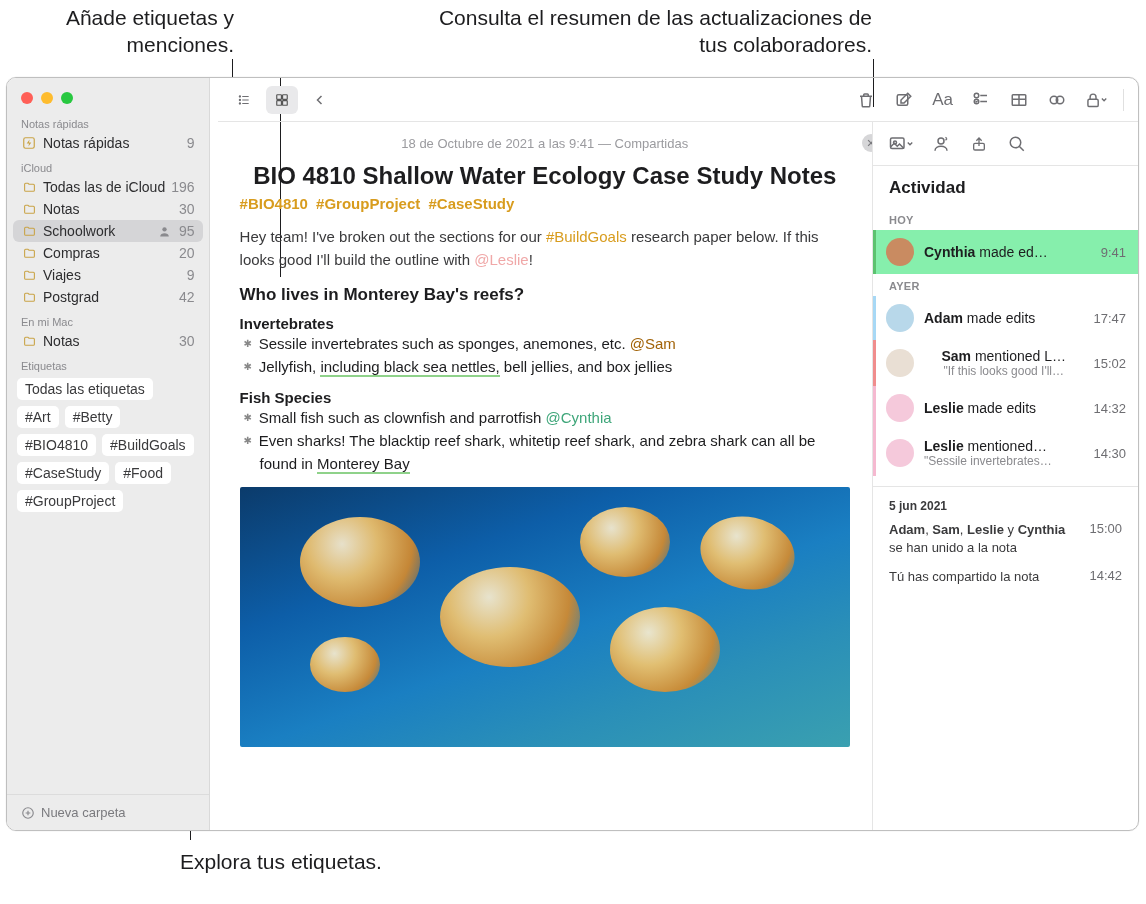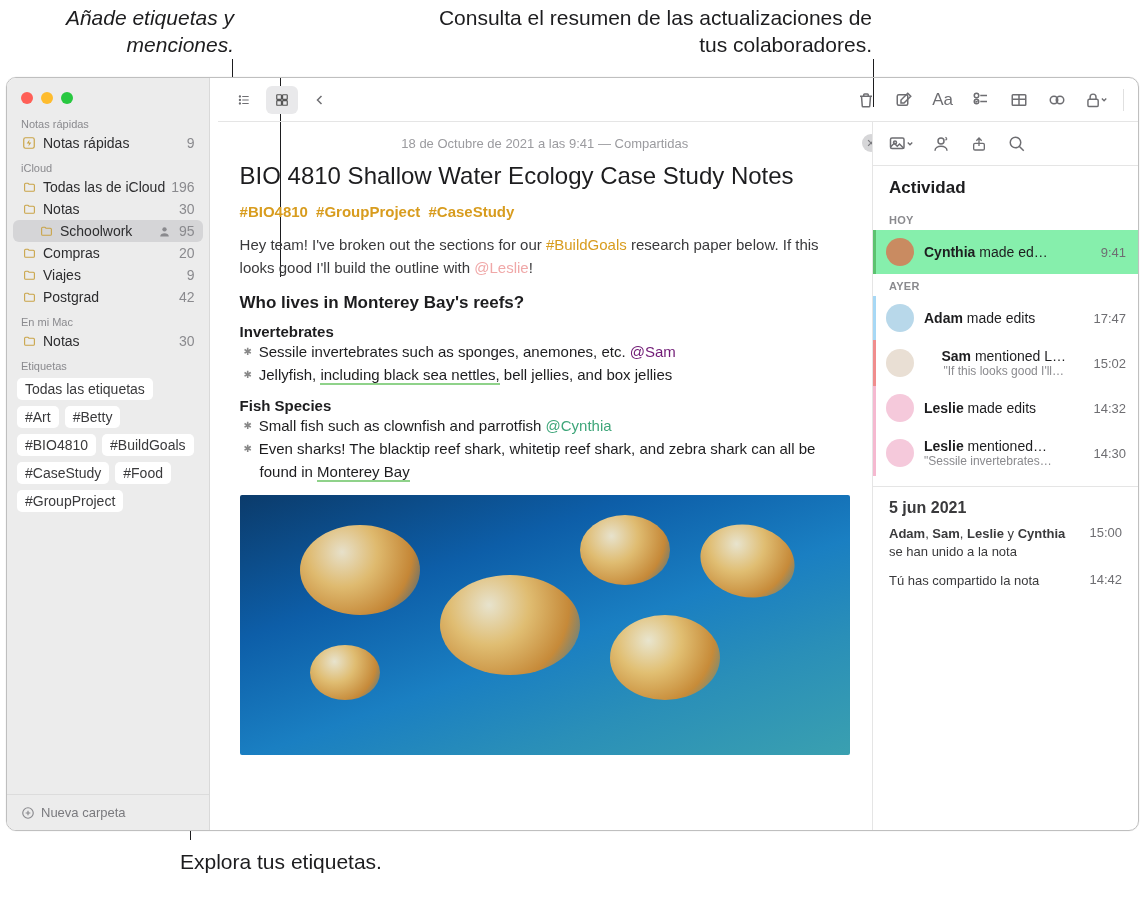--- a/index.html
+++ b/index.html
@@ -6,21 +6,21 @@
   body {
     font-family: -apple-system, "Helvetica Neue", Helvetica, Arial, sans-serif;
     background: #fff;
     width: 1146px;
     height: 904px;
     position: relative;
     font-size: 14px;
     color: #1d1d1f;
   }
   .callout-text { position: absolute; font-size: 21px; line-height: 1.3; }
-  .cl1 { top: 4px; left: 34px; text-align: right; width: 200px; font-style: italic;}
+  .cl1 { top: 4px; left: 34px; text-align: right; width: 200px;}
   .cl2 { top: 4px; left: 422px; text-align: right; width: 450px;}
   .cl3 { top: 848px; left: 180px; }
   .leader { position: absolute; background: #1d1d1f; }
   .app-window {
     position: absolute;
     top: 77px; left: 6px;
     width: 1133px; height: 754px;
     border: 1px solid #bfbfbf;
     border-radius: 10px;
     overflow: hidden;
@@ -47,21 +47,21 @@
     font-weight: 500;
   }
   .sb-row {
     display: flex;
     align-items: center;
     padding: 3px 14px 3px 14px;
     font-size: 14px;
     cursor: default;
     gap: 6px;
   }
-  .sb-row.selected { background: #d5d5d7; border-radius: 6px; margin: 0 6px; padding-left: 25px; padding-right: 8px;}
+  .sb-row.selected { background: #d5d5d7; border-radius: 6px; margin: 0 6px; padding-left: 8px; padding-right: 8px;}
   .sb-row .icon { width: 16px; display: flex; justify-content: center; color: #c9a345;}
   .sb-row .label { flex: 1; color: #2d2d2f; white-space: nowrap; overflow: hidden; text-overflow: ellipsis;}
   .sb-row .meta-icon { color: #8a8a8e; font-size: 13px; margin-right: 2px;}
   .sb-row .count { color: #8a8a8e; font-size: 14px; }
   .tags-wrap { padding: 4px 10px; display: flex; flex-wrap: wrap; gap: 6px; }
   .tag-chip {
     background: #ffffff;
     border-radius: 5px;
     padding: 3px 8px;
     font-size: 14px;
@@ -122,32 +122,32 @@
     font-size: 13px;
     margin-bottom: 10px;
     position: relative;
   }
   .close-meta {
     position: absolute; right: -30px; top: -2px;
     width: 18px; height: 18px; border-radius: 50%;
     background: #d6d6d8; color: #7a7a7e;
     display: flex; align-items: center; justify-content: center; font-size: 12px;
   }
-  .note-title { font-size: 24px; font-weight: 400; margin-bottom: 12px; line-height: 1.25;}
+  .note-title { font-size: 24px; font-weight: 700; margin-bottom: 4px; line-height: 1.25; text-align: center;}
   .hashtags { color: #d89c1e; font-weight: 600; font-size: 15px; margin-bottom: 14px; }
   .hashtags span { margin-right: 4px; }
   .para { font-size: 15px; line-height: 1.5; margin-bottom: 14px; color: #3a3a3c;}
   .htag { color: #d89c1e; }
   .mention2 { color: #f0a8a8; }
   .subhead { font-size: 17px; font-weight: 700; margin: 8px 0 10px; }
   .group-title { font-weight: 700; font-size: 15px; margin-top: 10px; }
   ul.bul { list-style: none; padding-left: 20px; margin-bottom: 10px; font-size: 15px; line-height: 1.55;}
   ul.bul li::before { content: "✱ "; color: #888; font-size: 10px; vertical-align: 2px; margin-left: -16px; margin-right: 4px;}
   .hl-green { border-bottom: 2px solid #8fd28a; padding-bottom: 0px; }
-  .assign { color: #701a75; }
+  .assign { color: #a16207; }
   .assign2 { color: #3fa67a; }
   .jelly-img {
     width: 100%;
     height: 260px;
     border-radius: 2px;
     margin-top: 12px;
     background: linear-gradient(160deg,#0b3b6b 0%, #0d5ea8 30%, #1a7fc2 55%, #2a8fb8 75%, #3aa0b0 100%);
     position: relative;
     overflow: hidden;
   }
@@ -192,21 +192,21 @@
     flex: 0 0 28px;
     display: flex; align-items: center; justify-content: center;
     font-size: 13px; color: #fff; font-weight: 600;
   }
   .act-text { flex: 1; min-width: 0; }
   .act-main { font-size: 14px; white-space: nowrap; overflow: hidden; text-overflow: ellipsis;}
   .act-main b { font-weight: 600; }
   .act-sub { font-size: 12px; color: #8a8a8e; white-space: nowrap; overflow: hidden; text-overflow: ellipsis;}
   .act-time { font-size: 13px; color: #6e6e72; }
   .act-divider { border-top: 1px solid #e5e5e5; margin: 10px 0 4px; }
-  .act-date-small { font-size: 16px; font-weight: 600; padding: 8px 16px 4px; color: #3a3a3c;}
+  .act-date-small { font-size: 12px; font-weight: 600; padding: 8px 16px 4px; color: #3a3a3c;}
   .act-plain {
     display: flex; gap: 10px; padding: 4px 16px 8px; font-size: 13px; color: #3a3a3c;
   }
   .act-plain .txt { flex: 1; line-height: 1.35;}
   .act-plain .tm { color: #6e6e72; }
   svg { display: block; }
 </style>
 </head>
 <body>
 

